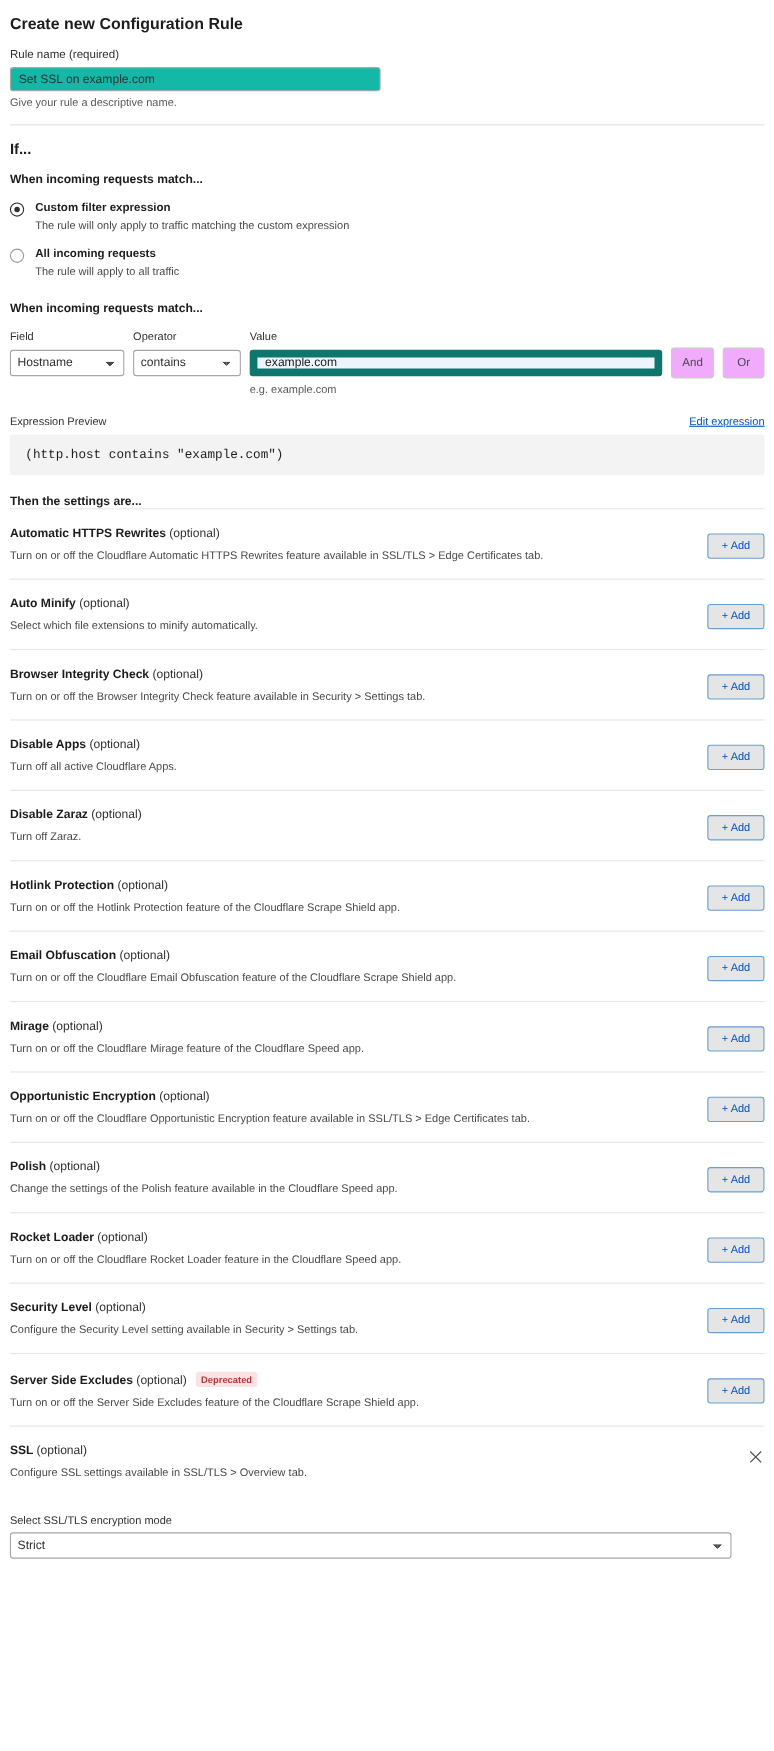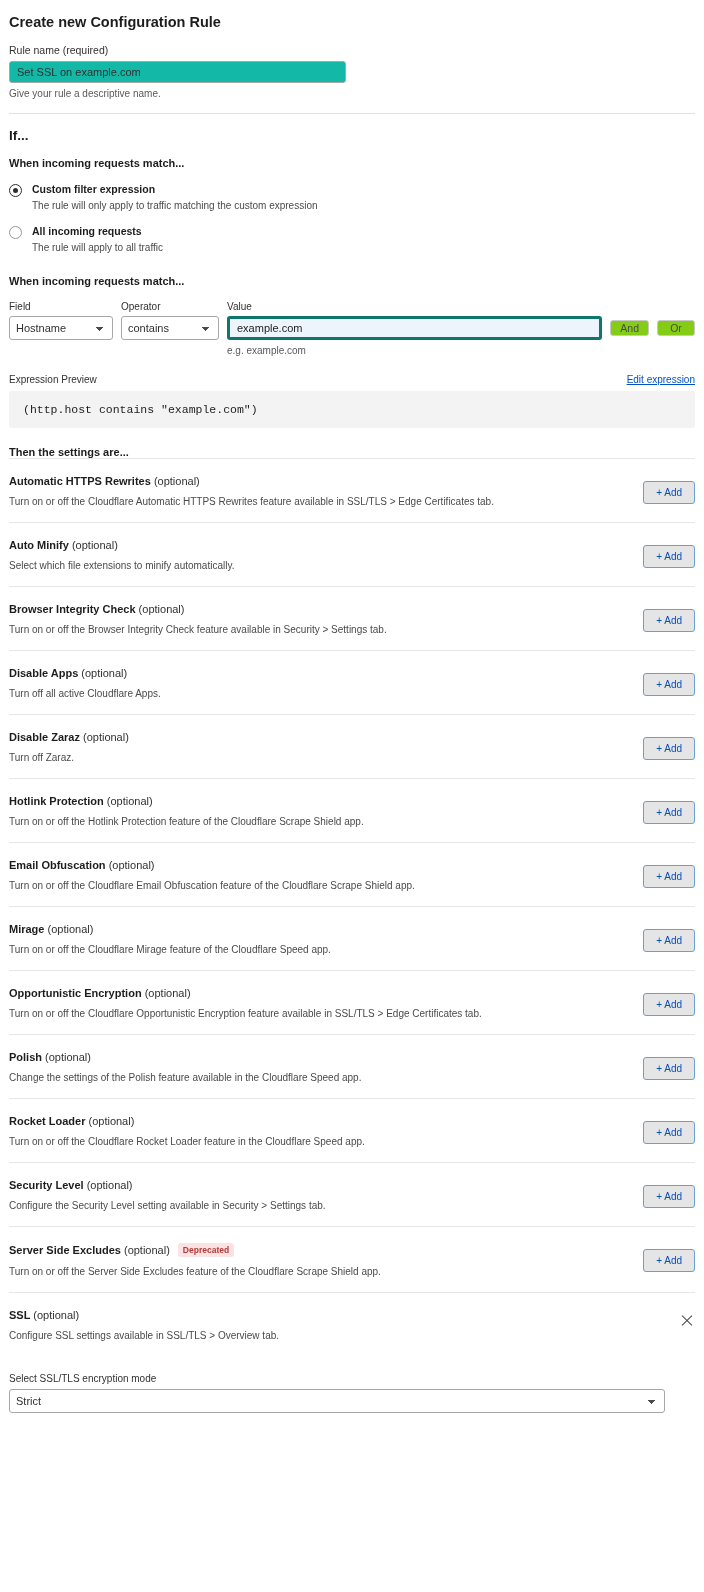--- a/index.html
+++ b/index.html
@@ -132,35 +132,35 @@
     appearance: none;
     -webkit-appearance: none;
     background-image: linear-gradient(45deg, transparent 50%, #4a4a4a 50%), linear-gradient(135deg, #4a4a4a 50%, transparent 50%);
     background-position: calc(100% - 12px) 10px, calc(100% - 8px) 10px;
     background-size: 4px 4px, 4px 4px;
     background-repeat: no-repeat;
   }
   .value-input {
     width: 100%;
     height: 24px;
-    border: 3px solid #0f766e;
+    border: 7px solid #0f766e;
     border-radius: 3px;
     background: #eef4fc;
     padding: 0 7px;
     font-size: 11px;
     font-family: "Liberation Sans", sans-serif;
     color: #1d1d1d;
     outline: none;
   }
   .btn-andor {
-    height: 16px;
+    height: 28px;
     min-width: 38px;
     border: 1px solid #c9c9c9;
     border-radius: 3px;
-    background: #84cc16;
+    background: #f0abfc;
     color: #4a4a4a;
     font-size: 10.5px;
     font-family: "Liberation Sans", sans-serif;
     margin-left: 8px;
     cursor: pointer;
     padding: 0 9px;
   }
   .value-hint {
     font-size: 10px;
     color: #595959;

